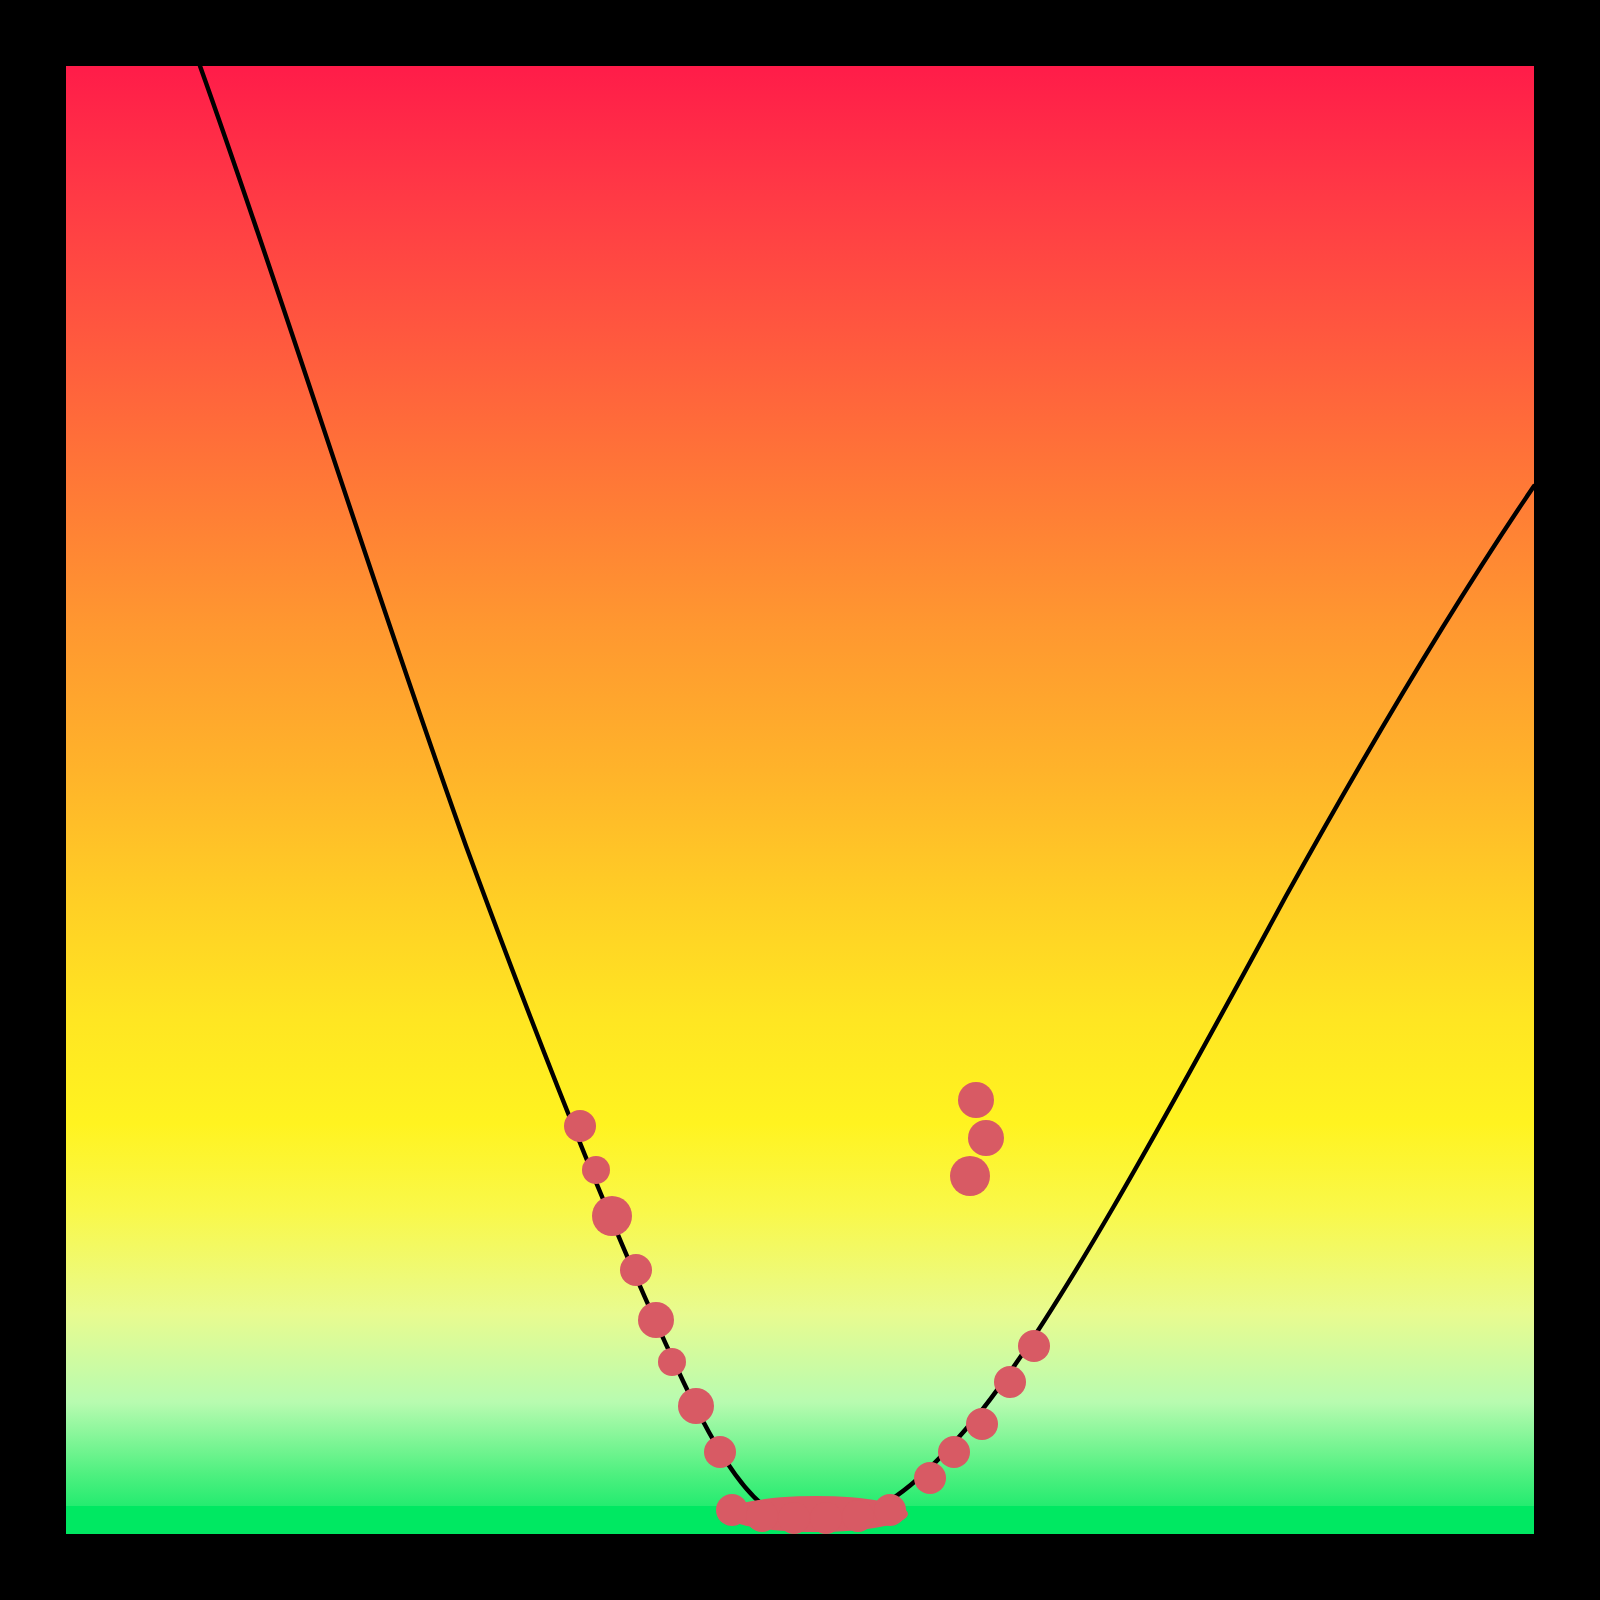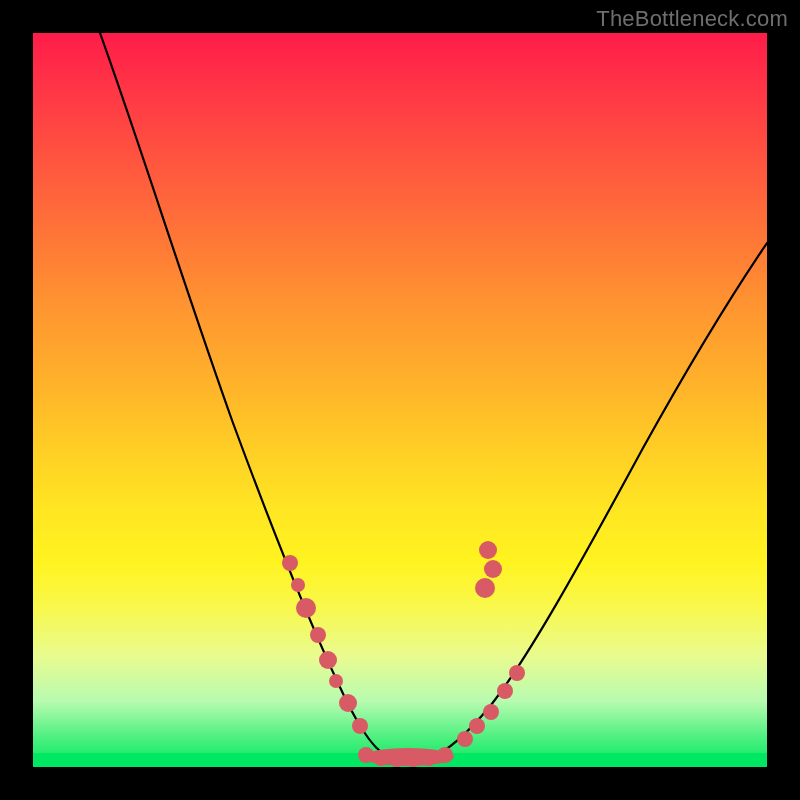--- a/index.html
+++ b/index.html
@@ -137,14 +137,13 @@
       </g>
 
       <g class="dots">
         <circle cx="452" cy="555" r="10"></circle>
         <circle cx="460" cy="536" r="9"></circle>
         <circle cx="455" cy="517" r="9"></circle>
       </g>
     </svg>
   </div>
 
-  <div class="watermark">TheBottleneck.com</div>
 </div>
 
 </body></html>

